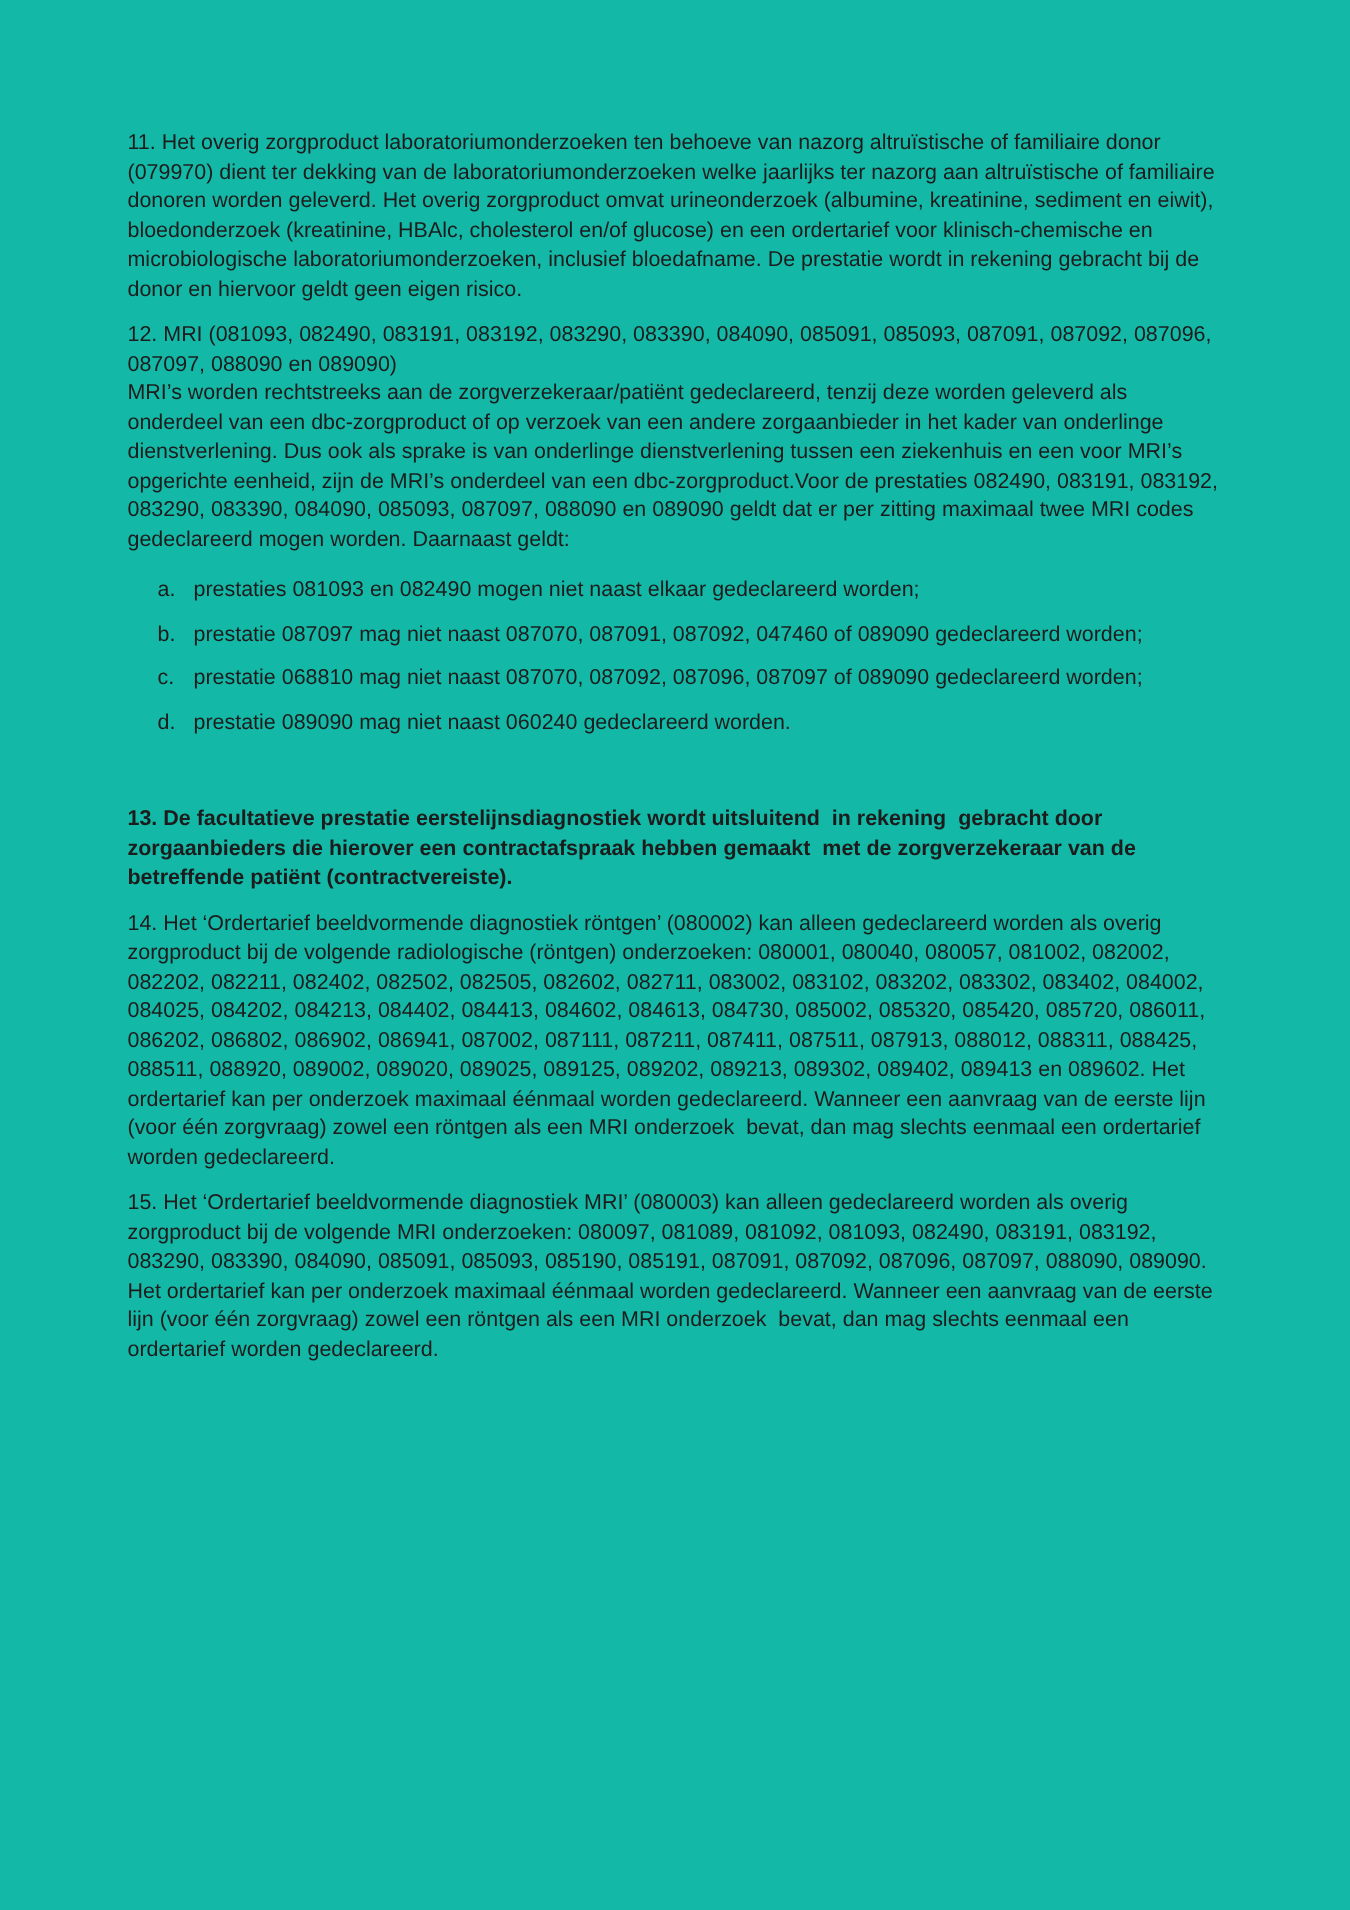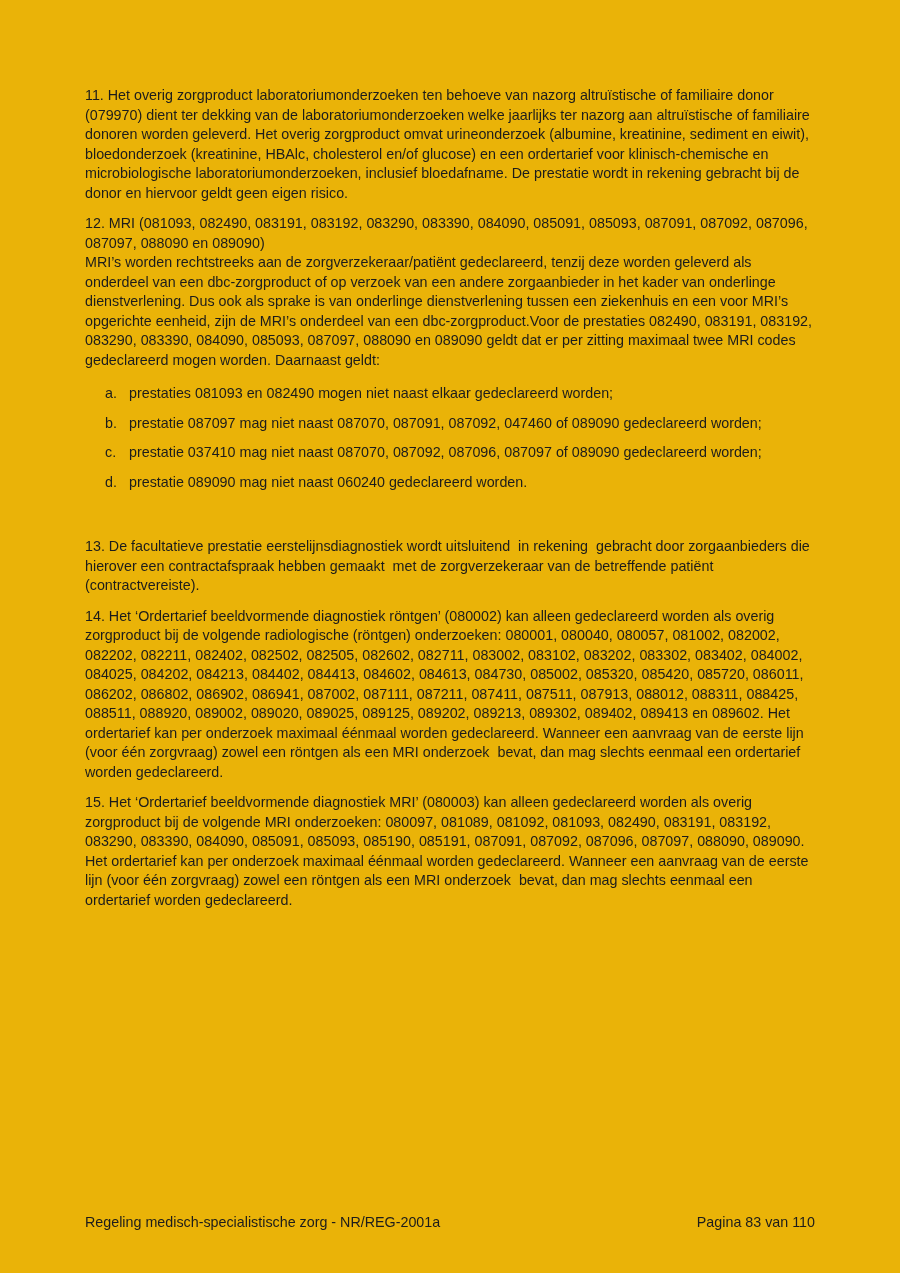--- a/index.html
+++ b/index.html
@@ -4,40 +4,41 @@
 <style>
   html, body {
     margin: 0;
     padding: 0;
     background: #ffffff;
   }
   .page {
     position: relative;
     width: 900px;
     height: 1273px;
-    background: #eab308;
+    background: #14b8a6;
     overflow: hidden;
     font-family: "Liberation Sans", "DejaVu Sans", sans-serif;
     font-size: 14.3px;
     line-height: 19.5px;
     color: #1c1c1c;
     box-sizing: border-box;
   }
   .content {
     position: absolute;
     top: 86px;
     left: 85px;
     width: 732px;
   }
   .para {
     margin: 0 0 11px 0;
     white-space: pre-wrap;
   }
   .para.gap-before {
     margin-top: 45px;
+    font-weight: bold;
   }
   .letter-list {
     list-style: none;
     margin: 14px 0 0 0;
     padding: 0;
   }
   .letter-list li {
     display: flex;
     margin: 0 0 10px 20px;
   }
@@ -73,33 +74,29 @@
       <li>
         <span class="marker">a.</span>
         <span class="item-text">prestaties 081093 en 082490 mogen niet naast elkaar gedeclareerd worden;</span>
       </li>
       <li>
         <span class="marker">b.</span>
         <span class="item-text">prestatie 087097 mag niet naast 087070, 087091, 087092, 047460 of 089090 gedeclareerd worden;</span>
       </li>
       <li>
         <span class="marker">c.</span>
-        <span class="item-text">prestatie 037410 mag niet naast 087070, 087092, 087096, 087097 of 089090 gedeclareerd worden;</span>
+        <span class="item-text">prestatie 068810 mag niet naast 087070, 087092, 087096, 087097 of 089090 gedeclareerd worden;</span>
       </li>
       <li>
         <span class="marker">d.</span>
         <span class="item-text">prestatie 089090 mag niet naast 060240 gedeclareerd worden.</span>
       </li>
     </ol>
 
     <p class="para gap-before">13. De facultatieve prestatie eerstelijnsdiagnostiek wordt uitsluitend  in rekening  gebracht door zorgaanbieders die hierover een contractafspraak hebben gemaakt  met de zorgverzekeraar van de betreffende patiënt (contractvereiste).</p>
 
     <p class="para">14. Het ‘Ordertarief beeldvormende diagnostiek röntgen’ (080002) kan alleen gedeclareerd worden als overig zorgproduct bij de volgende radiologische (röntgen) onderzoeken: 080001, 080040, 080057, 081002, 082002, 082202, 082211, 082402, 082502, 082505, 082602, 082711, 083002, 083102, 083202, 083302, 083402, 084002, 084025, 084202, 084213, 084402, 084413, 084602, 084613, 084730, 085002, 085320, 085420, 085720, 086011, 086202, 086802, 086902, 086941, 087002, 087111, 087211, 087411, 087511, 087913, 088012, 088311, 088425, 088511, 088920, 089002, 089020, 089025, 089125, 089202, 089213, 089302, 089402, 089413 en 089602. Het ordertarief kan per onderzoek maximaal éénmaal worden gedeclareerd. Wanneer een aanvraag van de eerste lijn (voor één zorgvraag) zowel een röntgen als een MRI onderzoek  bevat, dan mag slechts eenmaal een ordertarief worden gedeclareerd.</p>
 
     <p class="para">15. Het ‘Ordertarief beeldvormende diagnostiek MRI’ (080003) kan alleen gedeclareerd worden als overig zorgproduct bij de volgende MRI onderzoeken: 080097, 081089, 081092, 081093, 082490, 083191, 083192, 083290, 083390, 084090, 085091, 085093, 085190, 085191, 087091, 087092, 087096, 087097, 088090, 089090. Het ordertarief kan per onderzoek maximaal éénmaal worden gedeclareerd. Wanneer een aanvraag van de eerste lijn (voor één zorgvraag) zowel een röntgen als een MRI onderzoek  bevat, dan mag slechts eenmaal een ordertarief worden gedeclareerd.</p>
 
   </div>
 
-  <div class="footer">
-    <span>Regeling medisch-specialistische zorg - NR/REG-2001a</span>
-    <span>Pagina 83 van 110</span>
-  </div>
 </div>
 
 </body></html>

